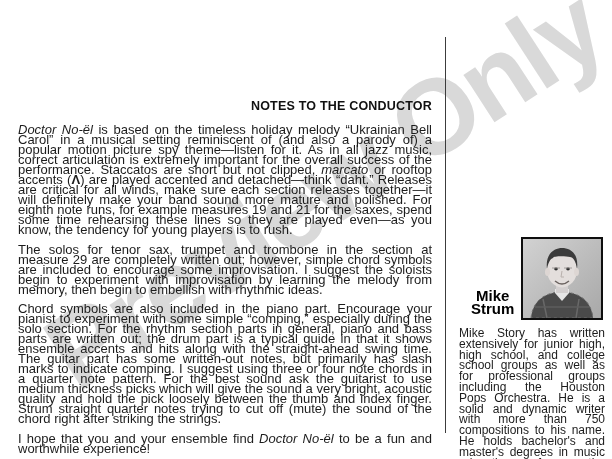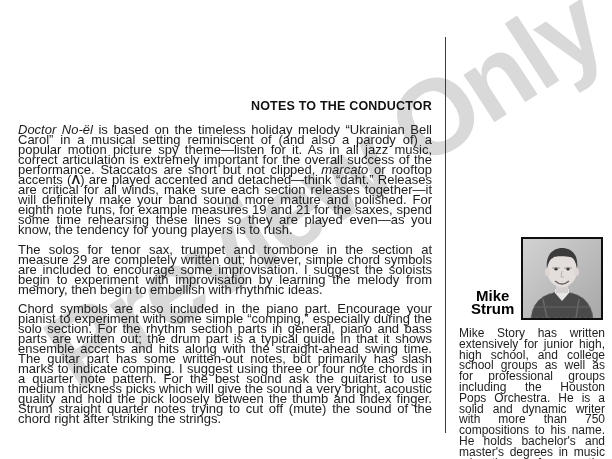--- a/index.html
+++ b/index.html
@@ -43,20 +43,21 @@
 
 <div id="stage">
 
   <div class="watermark" style="color: rgb(217, 217, 217);">Preview Only</div>
 
   <div class="main">
     <h1 class="title">NOTES TO THE CONDUCTOR</h1>
     <p class="body"><i>Doctor No-ël</i><span> is based on the timeless holiday melody “Ukrainian Bell Carol” in a musical setting reminiscent of (and also a parody of) a popular motion picture spy theme—listen for it. As in all jazz music, correct articulation is extremely important for the overall success of the performance. Staccatos are short but not clipped, </span><i>marcato</i><span> or rooftop accents (</span><b>Λ</b><span>) are played accented and detached—think “daht.” Releases are critical for all winds, make sure each section releases together—it will definitely make your band sound more mature and polished. For eighth note runs, for example measures 19 and 21 for the saxes, spend some time rehearsing these lines so they are played even—as you know, the tendency for young players is to rush.</span></p>
     <p class="body"><span>The solos for tenor sax, trumpet and trombone in the section at measure 29 are completely written out; however, simple chord symbols are included to encourage some improvisation. I suggest the soloists begin to experiment with improvisation by learning the melody from memory, then begin to embellish with rhythmic ideas.</span></p>
     <p class="body"><span>Chord symbols are also included in the piano part. Encourage your pianist to experiment with some simple “comping,” especially during the solo section. For the rhythm section parts in general, piano and bass parts are written out; the drum part is a typical guide in that it shows ensemble accents and hits along with the straight-ahead swing time. The guitar part has some written-out notes, but primarily has slash marks to indicate comping. I suggest using three or four note chords in a quarter note pattern. For the best sound ask the guitarist to use medium thickness picks which will give the sound a very bright, acoustic quality and hold the pick loosely between the thumb and index finger. Strum straight quarter notes trying to cut off (mute) the sound of the chord right after striking the strings.</span></p>
+    <p class="body"><span>I hope that you and your ensemble find </span><i>Doctor No-ël</i><span> to be a fun and worthwhile experience!</span></p>
   </div>
 
   <div class="divider"></div>
 
   <div class="photo-frame">
     <svg width="78" height="79" viewBox="0 0 78 79">
       <defs>
         <linearGradient id="bgGrad" x1="0" y1="0" x2="1" y2="1">
           <stop offset="0" stop-color="#d2d2d2"></stop>
           <stop offset="1" stop-color="#a8a8a8"></stop>

